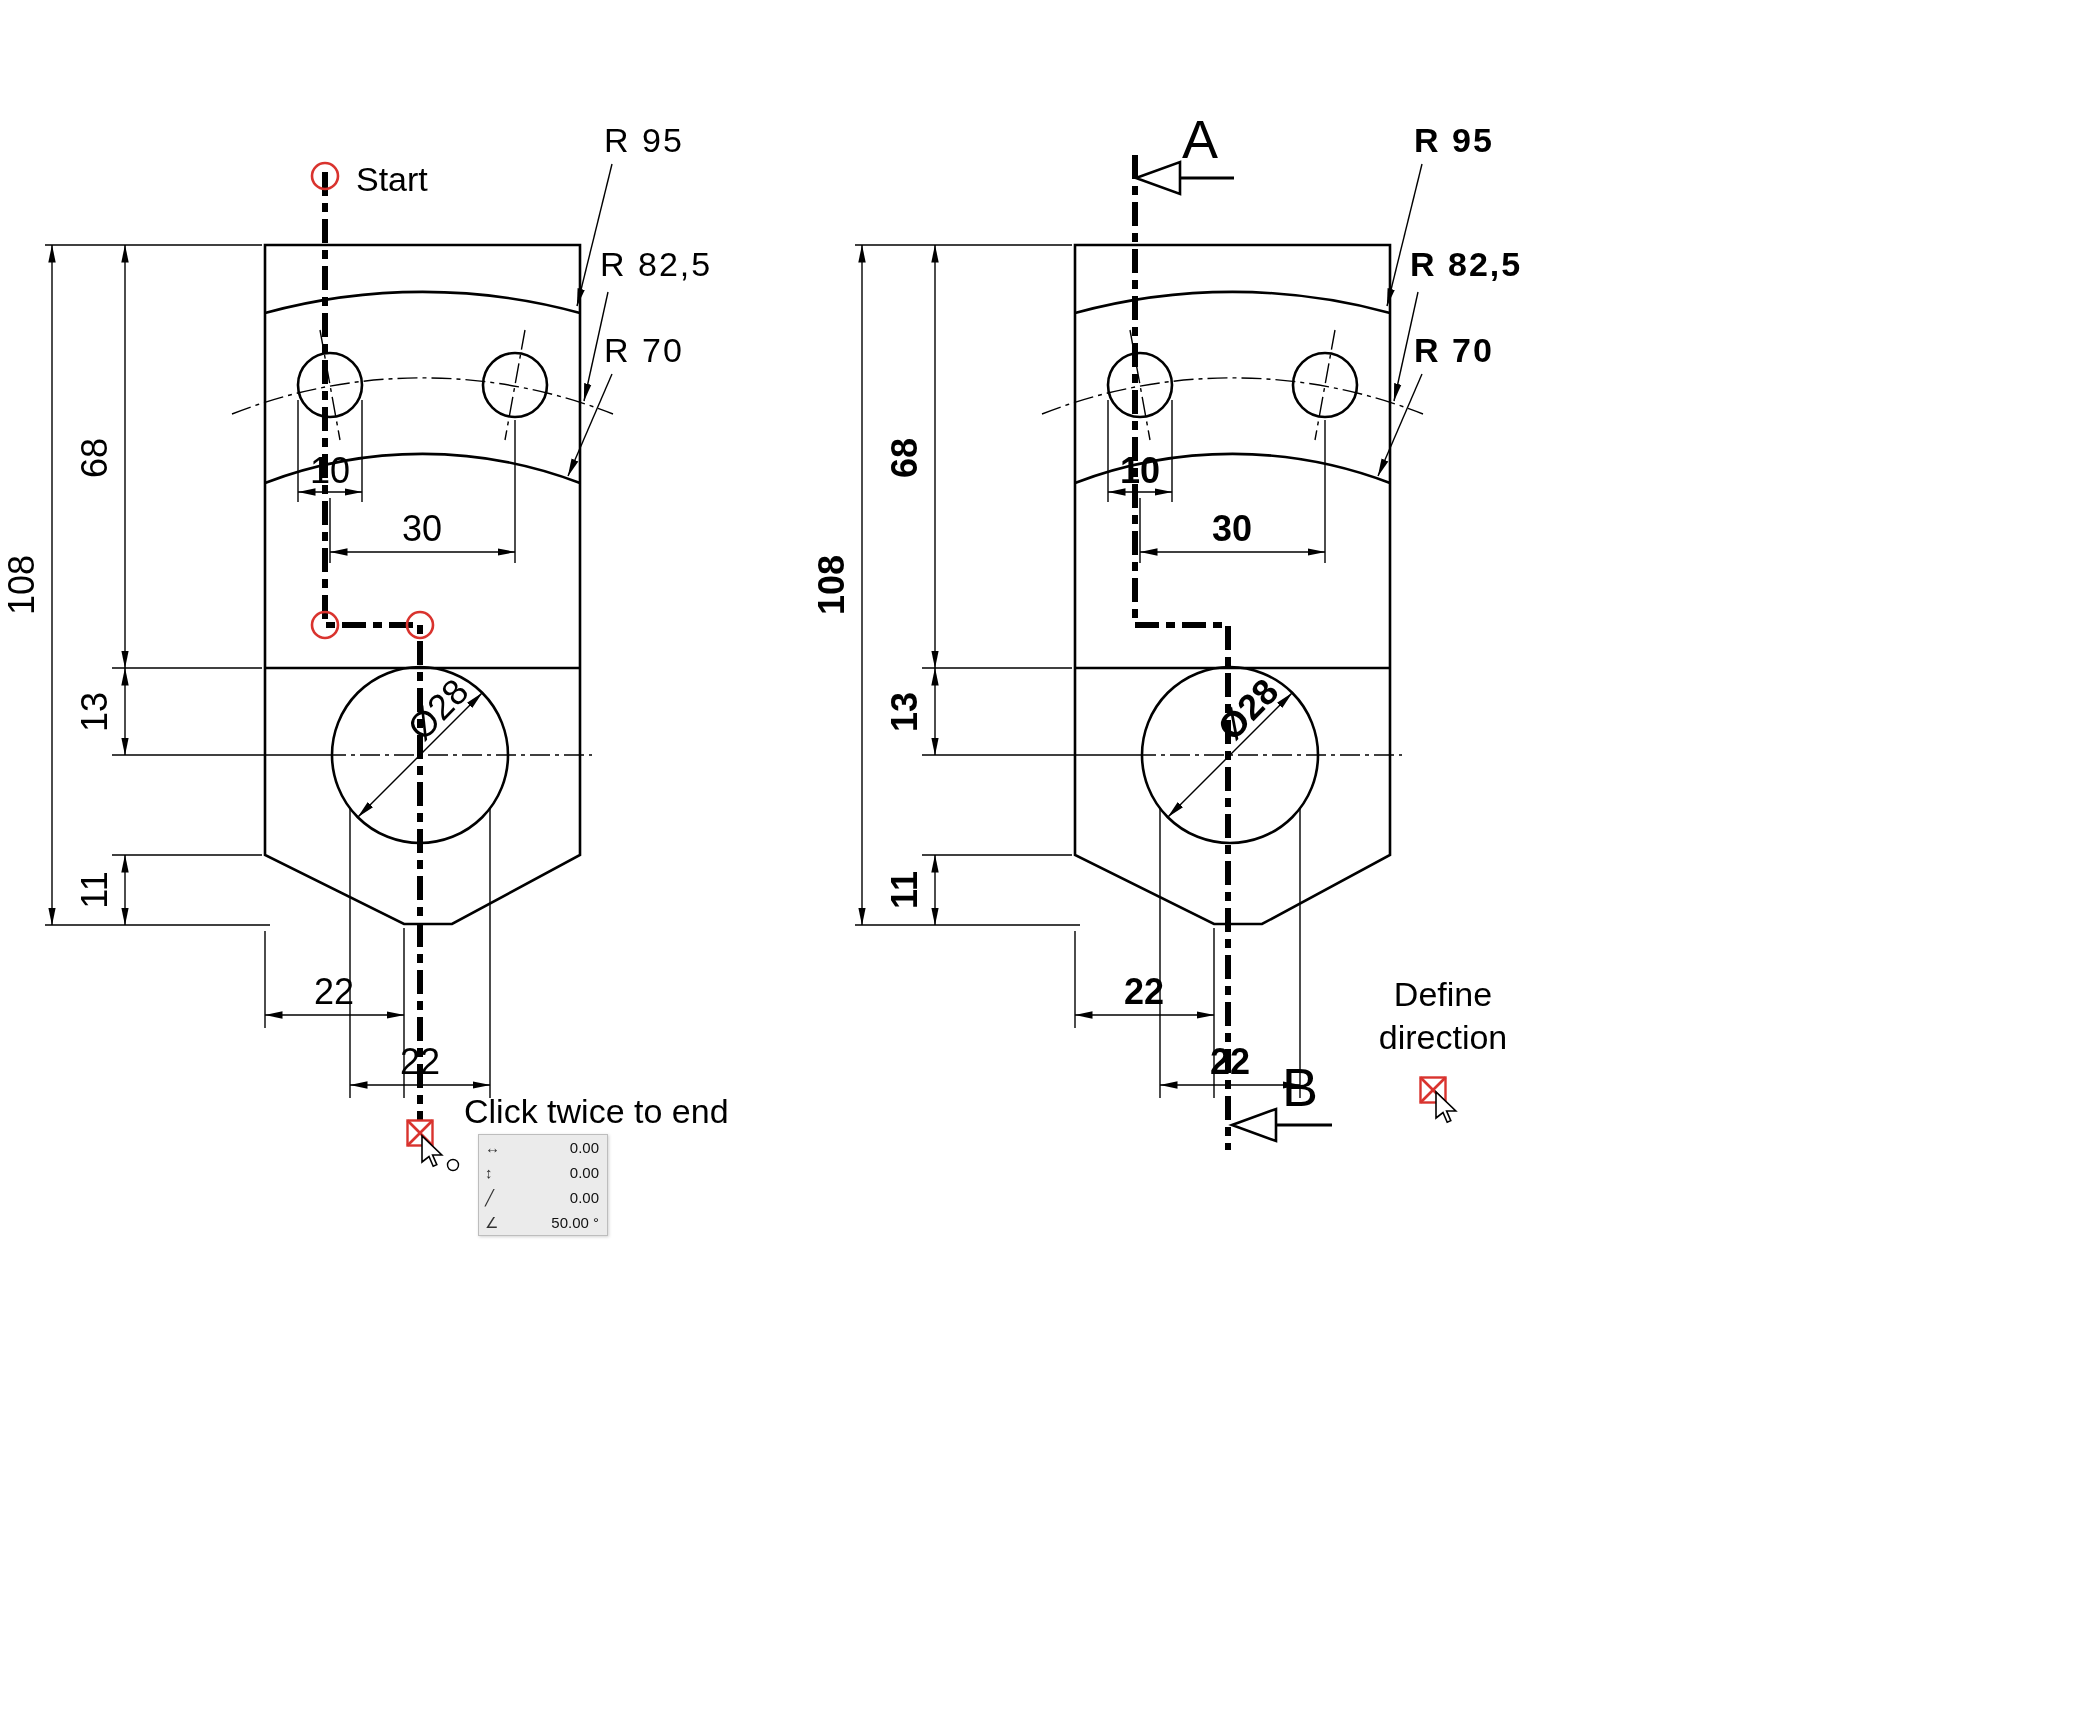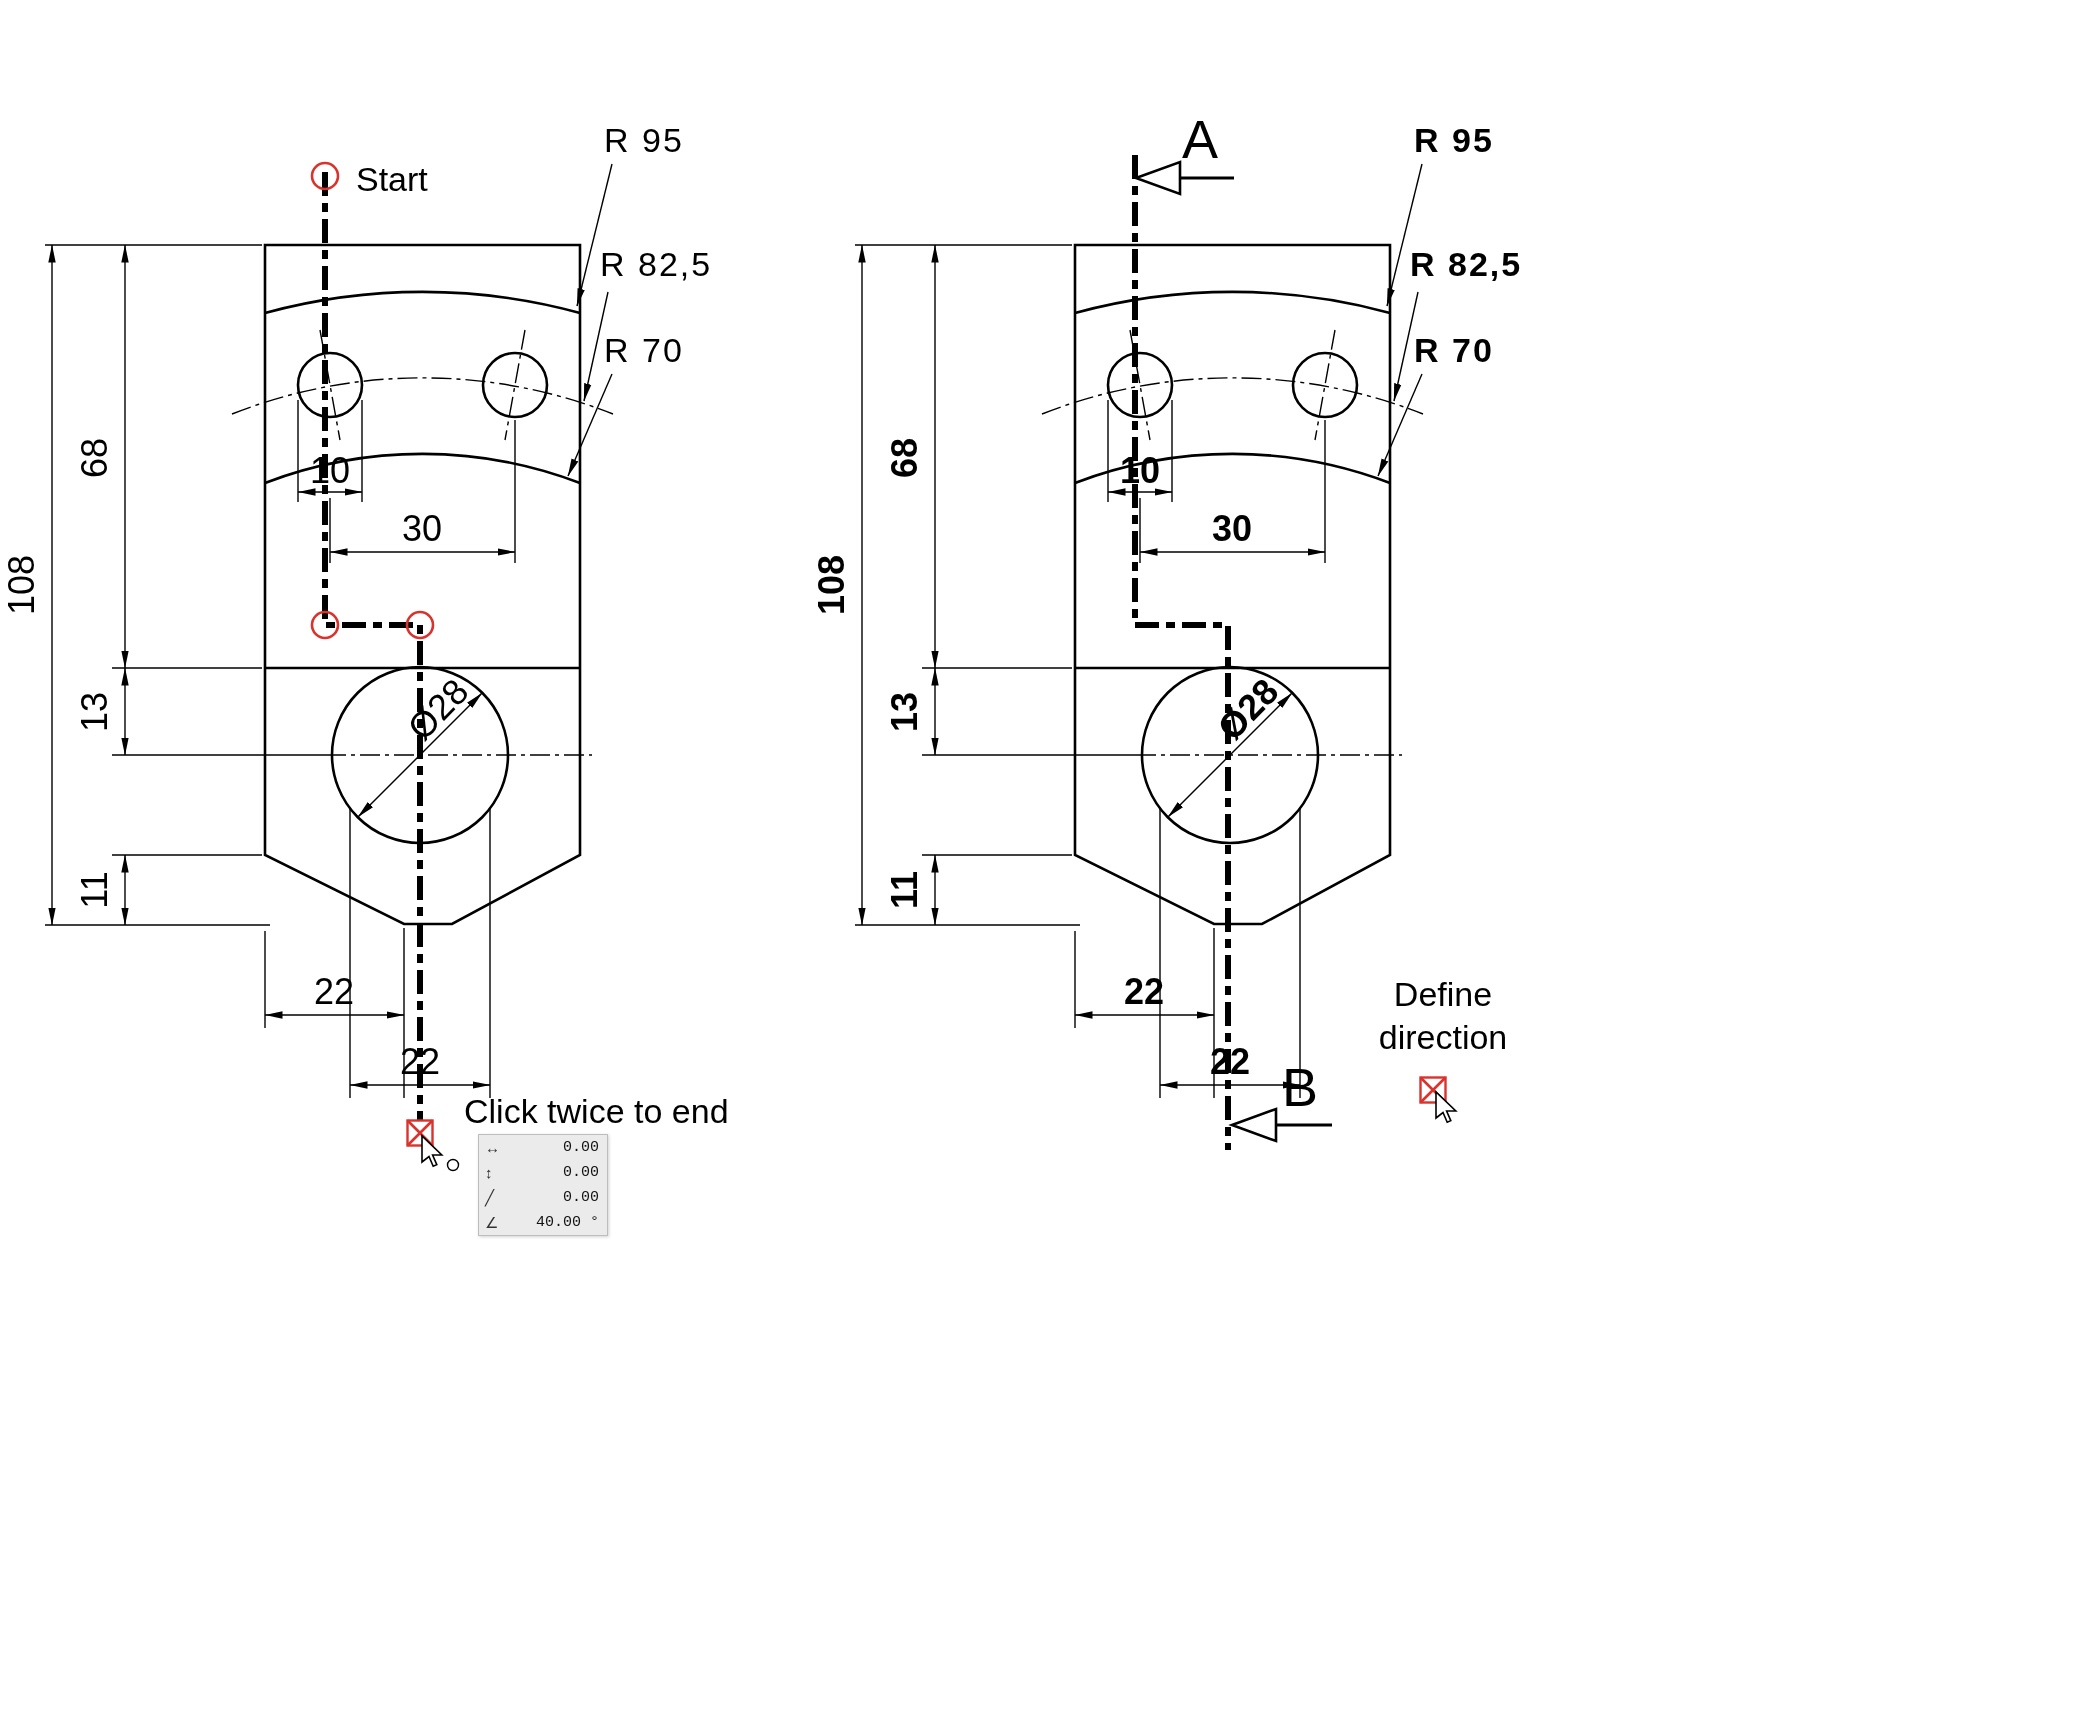--- a/index.html
+++ b/index.html
@@ -26,21 +26,21 @@
   .hint   { font-size:34px; }
   .tc     { text-anchor:middle; }
   .rtxt text { font-weight:bold; }
 
   
   .coord-box { position:absolute; left:478px; top:1134px; width:128px;
                background:#ebebeb; border:1px solid #bdbdbd;
                box-shadow:1px 1px 3px rgba(0,0,0,0.18); font-size:15px; color:#111; }
   .coord-row { display:flex; align-items:center; height:25px; padding:0 8px 0 6px; }
   .coord-icon{ width:20px; color:#333; font-size:15px; }
-  .coord-val { flex:1; text-align:right;font-family:Liberation Mono, monospace; }
+  .coord-val { flex:1; text-align:right; }
 </style>
 </head>
 <body>
 
 <div class="stage">
 
 <svg width="2075" height="1715" viewBox="0 0 2075 1715">
   <defs>
     <marker id="arr" viewBox="0 0 18 10" refX="17.5" refY="5" markerWidth="18" markerHeight="10" orient="auto-start-reverse" markerUnits="userSpaceOnUse">
       <path d="M18,5 L0,1.3 L0,8.7 Z" fill="#000"></path>
@@ -196,17 +196,17 @@
   <div class="coord-row">
     <span class="coord-icon">↕</span>
     <span class="coord-val">0.00</span>
   </div>
   <div class="coord-row">
     <span class="coord-icon">╱</span>
     <span class="coord-val">0.00</span>
   </div>
   <div class="coord-row">
     <span class="coord-icon">∠</span>
-    <span class="coord-val">40.00 °</span>
+    <span class="coord-val">50.00 °</span>
   </div>
 </div>
 
 </div>
 
 </body></html>

